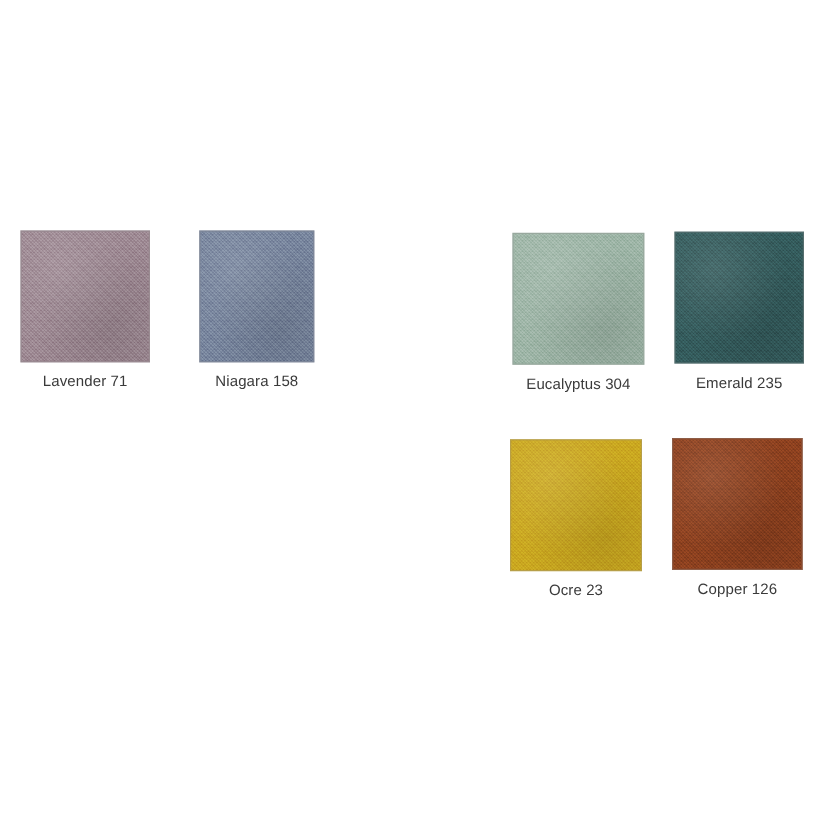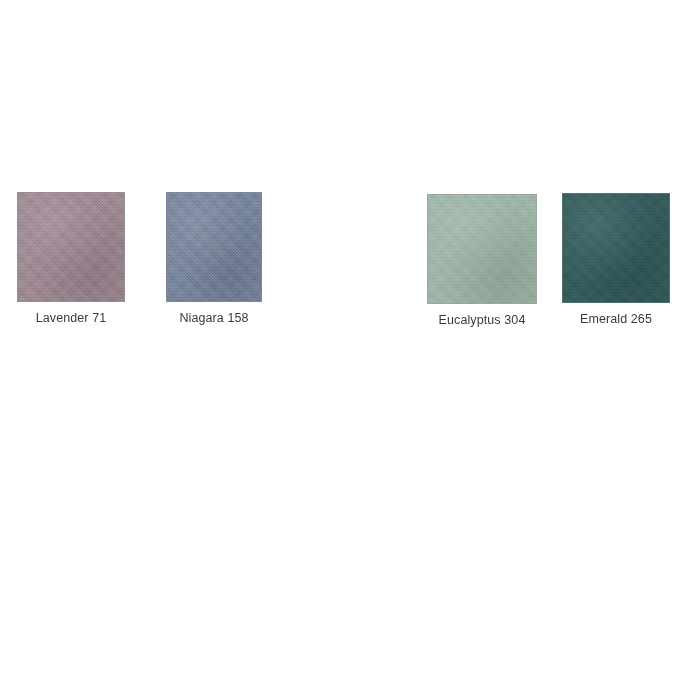--- a/index.html
+++ b/index.html
@@ -84,15 +84,23 @@
     <div class="swatch-card" style="left: 150px; top: 192px; width: 108px; padding-left: 12px;">
       <div class="swatch-chip" style="height: 110px; background: rgb(117, 130, 155);"></div>
       <div class="swatch-label" style="color: rgb(58, 58, 58);">Niagara 158</div>
     </div>
     <div class="swatch-card" style="left: 423px; top: 194px; width: 110px;">
       <div class="swatch-chip" style="height: 110px; background: rgb(155, 179, 164);"></div>
       <div class="swatch-label" style="color: rgb(58, 58, 58);">Eucalyptus 304</div>
     </div>
     <div class="swatch-card" style="left: 558px; top: 193px; width: 108px;">
       <div class="swatch-chip" style="height: 110px; background: rgb(51, 89, 90);"></div>
-      <div class="swatch-label" style="color: rgb(58, 58, 58);">Emerald 265</div>
+      <div class="swatch-label" style="color: rgb(58, 58, 58);">Emerald 235</div>
+    </div>
+    <div class="swatch-card" style="left: 421px; top: 366px; width: 110px;">
+      <div class="swatch-chip" style="height: 110px; background: rgb(201, 165, 31);"></div>
+      <div class="swatch-label" style="color: rgb(58, 58, 58);">Ocre 23</div>
+    </div>
+    <div class="swatch-card" style="left: 556px; top: 365px; width: 109px;">
+      <div class="swatch-chip" style="height: 110px; background: rgb(138, 63, 30);"></div>
+      <div class="swatch-label" style="color: rgb(58, 58, 58);">Copper 126</div>
     </div>
   </div>
 
 </body></html>

